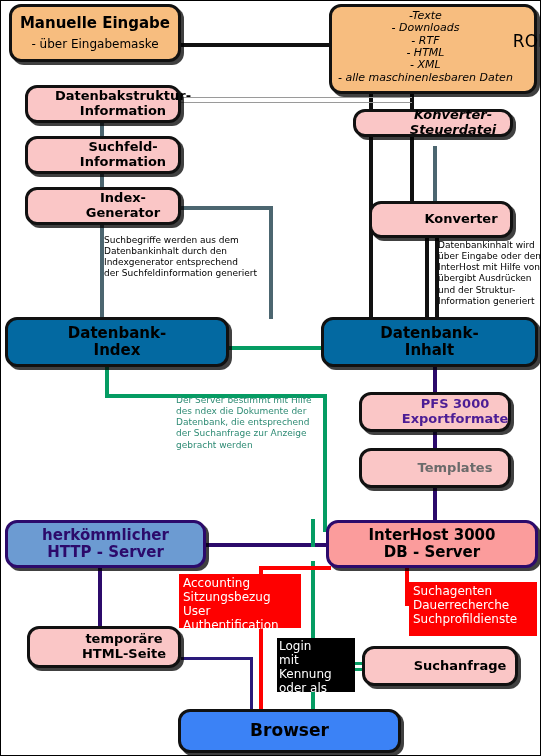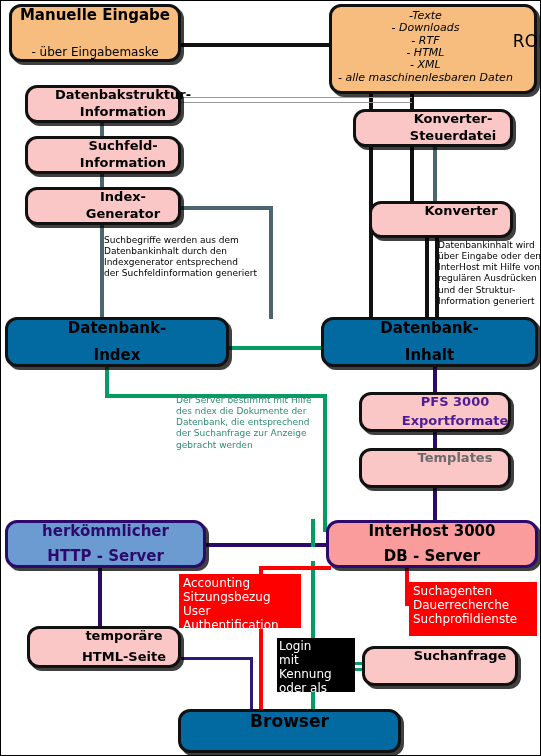--- a/index.html
+++ b/index.html
@@ -2,32 +2,32 @@
 <html><head>
 <meta charset="utf-8">
 <style>
   html,body{margin:0;padding:0;background:#ffffff;}
   body{font-family:"DejaVu Sans", sans-serif;}
   #canvas{position:relative;width:541px;height:756px;overflow:hidden;background:#fff;
           border:1px solid #000;box-sizing:border-box;}
 
   
   .node{position:absolute;box-sizing:border-box;border:3px solid #111;border-radius:12px;
-        display:flex;flex-direction:column;align-items:center;justify-content:space-between;
+        display:flex;flex-direction:column;align-items:center;justify-content:center;
         text-align:center;line-height:1.12;z-index:20;
         box-shadow:3px 3px 0 rgba(0,0,0,0.75);}
   .node .t{display:block;}
   .title{font-weight:bold;}
 
   .orange{background:#f7bd7f;}
   .pink  {background:#fac6c6;padding-left:40px;}
   .yellow{background:#0369a1;}
   .salmon{background:#fb9c9c;border-color:#2c0a6b;}
   .blue  {background:#6c9bd2;border:3px solid #2c0a6b;}
-  .gray  {background:#0369a1;}
+  .gray  {background:#3b82f6;}
 
   
   .rect{position:absolute;box-sizing:border-box;color:#fff;z-index:22;line-height:1.16;
         text-align:left;}
   .red{background:#fe0000;}
   .green{background:#000000;text-align:left;}
 
   
   .note{position:absolute;z-index:21;line-height:1.24;}
   .note-black{color:#000;}
@@ -155,21 +155,21 @@
   <div class="node pink" style="left:24px;top:135px;width:156px;height:38px;">
     <span class="t title f13">Suchfeld-</span>
     <span class="t title f13">Information</span>
   </div>
 
   <div class="node pink" style="left:24px;top:186px;width:156px;height:38px;">
     <span class="t title f13">Index-</span>
     <span class="t title f13">Generator</span>
   </div>
 
-  <div class="node pink" style="left:352px;top:108px;width:160px;height:38px;">
+  <div class="node pink" style="left:352px;top:108px;width:160px;height:28px;font-style:italic;">
     <span class="t title f13">Konverter-</span>
     <span class="t title f13">Steuerdatei</span>
   </div>
 
   <div class="node pink" style="left:368px;top:200px;width:144px;height:37px;">
     <span class="t title f13">Konverter</span>
   </div>
 
   <div class="node yellow" style="left:4px;top:316px;width:224px;height:50px;">
     <span class="t title f15">Datenbank-</span>
@@ -235,21 +235,21 @@
     <div>Suchbegriffe werden aus dem</div>
     <div>Datenbankinhalt durch den</div>
     <div>Indexgenerator entsprechend</div>
     <div>der Suchfeldinformation generiert</div>
   </div>
 
   <div class="note note-black f9" style="left:437px;top:239px;width:104px;">
     <div>Datenbankinhalt wird</div>
     <div>über Eingabe oder den</div>
     <div>InterHost mit Hilfe von</div>
-    <div>regulären Ausdrücken</div>
+    <div>übergibt Ausdrücken</div>
     <div>und der Struktur-</div>
     <div>Information generiert</div>
   </div>
 
   <div class="note note-green f9" style="left:175px;top:394px;width:150px;">
     <div>Der Server bestimmt mit Hilfe</div>
     <div>des ndex die Dokumente der</div>
     <div>Datenbank, die entsprechend</div>
     <div>der Suchanfrage zur Anzeige</div>
     <div>gebracht werden</div>

